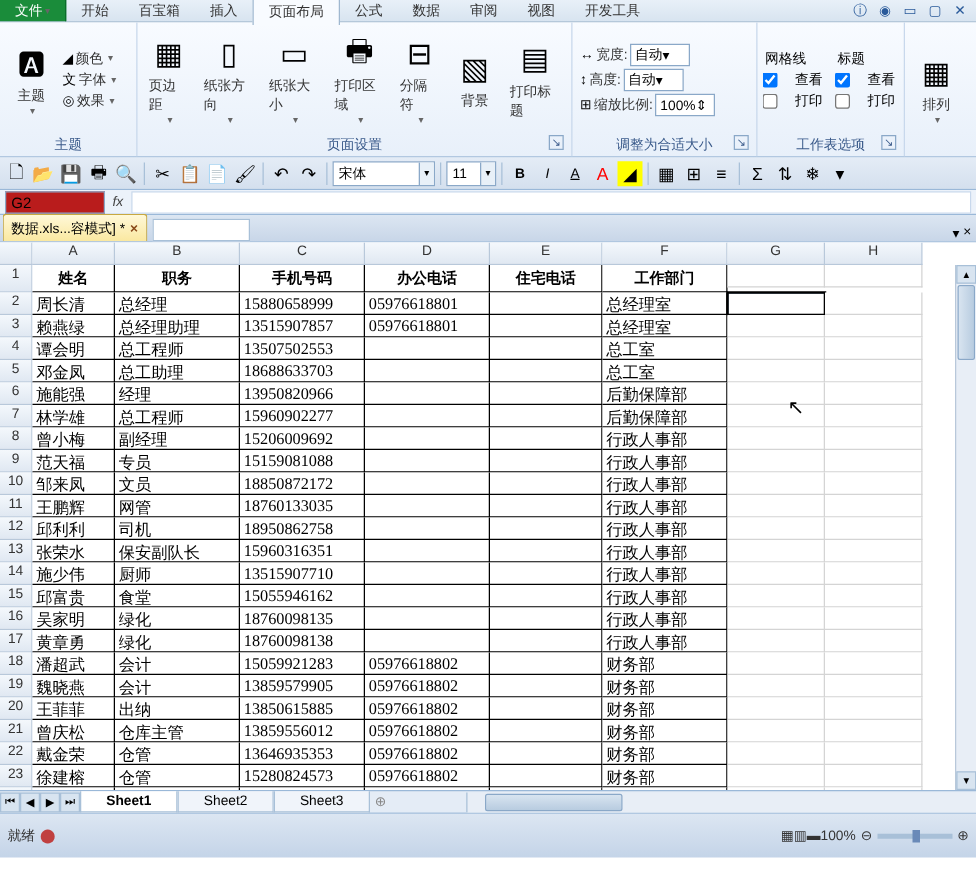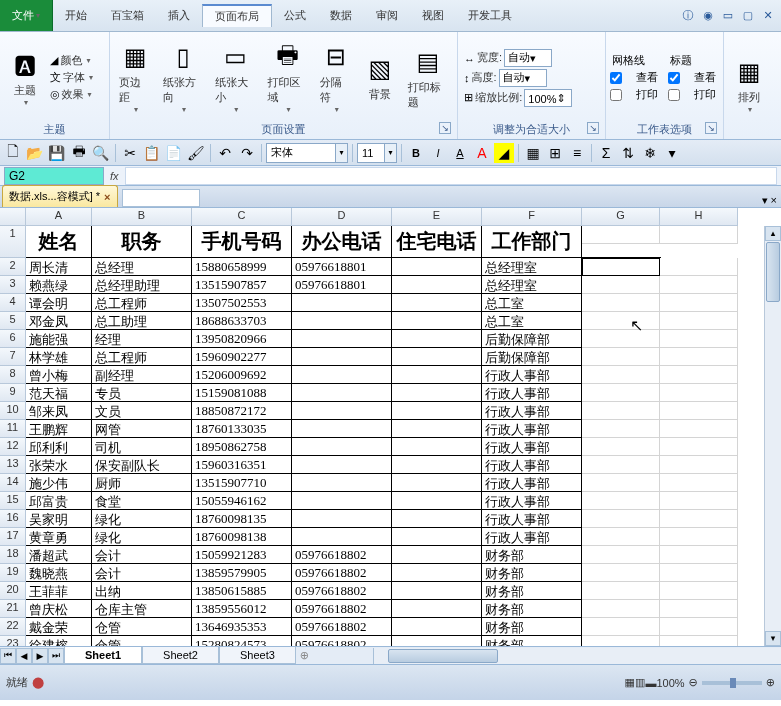--- a/index.html
+++ b/index.html
@@ -1,17 +1,17 @@
 <!DOCTYPE html>
 <html><head>
 <meta charset="utf-8">
 <style>
 *{box-sizing:border-box;margin:0;padding:0;font-family:"Microsoft YaHei",SimSun,sans-serif;font-size:11px;-webkit-user-select:none;user-select:none}
 body{width:781px;height:706px;overflow:hidden;background:#fff;position:relative}
-.menubar{height:32px;background:linear-gradient(#e8f0f8,#d8e4f0);display:flex;align-items:center;border-bottom:1px solid #a0b8d0}
+.menubar{height:18px;background:linear-gradient(#e8f0f8,#d8e4f0);display:flex;align-items:center;border-bottom:1px solid #a0b8d0}
 .menubar .file-tab{background:#1a8c3a;color:#fff;padding:3px 12px;height:100%;display:flex;align-items:center;border-right:1px solid #0a6c2a}
 .menubar .tab{padding:3px 12px;cursor:pointer;color:#333}
 .menubar .tab.active{background:#f8fbff;border-left:1px solid #a0b8d0;border-right:1px solid #a0b8d0;border-top:2px solid #5a8ad0}
 .menubar .spacer{flex:1}
 .menubar .winbtns{display:flex;gap:6px;padding-right:6px;align-items:center}
 .menubar .winbtns span{width:14px;height:14px;display:inline-flex;align-items:center;justify-content:center;color:#2a5a9a;cursor:pointer}
 .ribbon{height:108px;background:linear-gradient(#f8fbff,#e8f0fa);border-bottom:1px solid #9ab8d8;display:flex}
 .ribbon-group{border-right:1px solid #c8d8ec;padding:3px 4px 0 4px;display:flex;flex-direction:column;height:100%}
 .ribbon-group .body{flex:1;display:flex;align-items:center;gap:2px}
 .ribbon-group .label{text-align:center;font-size:11px;color:#3a5a8a;padding:2px 0;position:relative}
@@ -24,34 +24,34 @@
 .dd{font-size:8px;color:#666;margin-left:2px}
 .cbx{display:flex;align-items:center;gap:14px;padding:1px 0}
 .cbx input{width:12px;height:12px}
 .sel{border:1px solid #8aa8c8;background:#fff;padding:1px 3px;font-size:11px;height:18px;display:inline-flex;align-items:flex-end;min-width:48px}
 .toolbar{height:26px;background:linear-gradient(#e4ecf6,#d4e0ee);border-bottom:1px solid #9ab8d8;display:flex;align-items:center;padding:0 3px;gap:2px}
 .toolbar .tb{width:20px;height:20px;display:inline-flex;align-items:center;justify-content:center;cursor:pointer;border:1px solid transparent;font-size:14px}
 .toolbar .sep{width:1px;height:18px;background:#a8c0d8;margin:0 2px}
 .toolbar .combo{border:1px solid #8aa8c8;background:#fff;height:20px;display:inline-flex;align-items:center;padding:0 14px 0 4px;position:relative;font-size:12px}
 .toolbar .combo .dd2{position:absolute;right:0;top:0;bottom:0;width:12px;border-left:1px solid #8aa8c8;display:flex;align-items:center;justify-content:center;font-size:8px;background:#e8f0f8}
 .fbar{height:20px;background:#ecf2fa;border-bottom:1px solid #9ab8d8;display:flex;align-items:center}
-.fbar .name{width:100px;border:1px solid #8aa8c8;background:#5eead4;height:18px;padding:0 4px;display:flex;align-items:center;margin-left:4px;font-size:12px}
+.fbar .name{width:80px;border:1px solid #8aa8c8;background:#b91c1c;height:18px;padding:0 4px;display:flex;align-items:center;margin-left:4px;font-size:12px}
 .fbar .fx{padding:0 6px;font-style:italic;color:#444}
 .fbar .fval{flex:1;border:1px solid #c8d8ec;background:#fff;height:18px;margin-right:4px}
 .doctabs{height:22px;background:linear-gradient(#dce6f2,#c8d6e8);border-bottom:1px solid #9ab8d8;display:flex;align-items:flex-end;padding-left:2px}
 .doctabs .dtab{background:linear-gradient(#fff8d8,#fae8a0);border:1px solid #c8a840;border-bottom:none;padding:3px 6px;font-size:11px;display:flex;align-items:center;gap:4px;border-radius:3px 3px 0 0}
 .doctabs .dtab .x{color:#8a4a1a;cursor:pointer;font-weight:bold}
 .doctabs .selcell{margin-left:4px;border:1px solid #a8c0d8;background:#fff;width:78px;height:18px}
 .doctabs .spacer{flex:1}
 .doctabs .rbtns{display:flex;gap:3px;padding:0 4px}
 .grid-wrap{position:relative;height:438px;overflow:hidden;background:#fff}
 .grid{display:grid;grid-template-columns:26px 66px 100px 100px 100px 90px 100px 78px 78px;font-size:12px}
 .grid .ch{background:linear-gradient(#f4f8fc,#e0e8f2);border-right:1px solid #b8c8da;border-bottom:1px solid #b8c8da;text-align:center;padding:1px 0;font-size:11px;color:#333;height:18px}
 .grid .rh{background:linear-gradient(#f4f8fc,#e0e8f2);border-right:1px solid #b8c8da;border-bottom:1px solid #b8c8da;text-align:center;padding:1px 0;font-size:11px;color:#333}
-.grid .hdr{border-right:1px solid #000;border-bottom:1px solid #000;text-align:center;font-weight:bold;font-size:20px;font-family:Liberation Serif, serif;padding:2px 0;background:#fff}
+.grid .hdr{border-right:1px solid #000;border-bottom:1px solid #000;text-align:center;font-weight:bold;font-size:12px;font-family:Liberation Serif, serif;padding:2px 0;background:#fff}
 .grid .c{border-right:1px solid #000;border-bottom:1px solid #000;padding:1px 3px;font-family:SimSun;font-size:13px;background:#fff;white-space:nowrap;overflow:hidden;height:18px}
 .grid .c.empty{border-right:1px solid #d4d4d4;border-bottom:1px solid #d4d4d4}
 .grid .c.sel{outline:2px solid #000;outline-offset:-1px}
 .vscroll{position:absolute;right:0;top:18px;bottom:0;width:17px;background:#e8eef6;border-left:1px solid #b8c8da}
 .vscroll .thumb{position:absolute;left:1px;right:1px;top:16px;height:60px;background:linear-gradient(90deg,#d8e4f0,#b8cce0);border:1px solid #8aa8c8;border-radius:2px}
 .vscroll .arr{position:absolute;left:0;right:0;height:15px;background:#d8e4f0;border:1px solid #a8c0d8;font-size:9px;text-align:center;line-height:13px}
 .sheettabs{height:18px;background:#e4ecf6;border-top:1px solid #9ab8d8;display:flex;align-items:center}
 .sheettabs .nav{display:flex}
 .sheettabs .nav span{width:16px;height:16px;border:1px solid #a8c0d8;background:#d8e4f0;font-size:9px;display:inline-flex;align-items:center;justify-content:center;cursor:pointer}
 .sheettabs .st{padding:2px 20px;border:1px solid #a8c0d8;border-top:none;background:#f0f4fa;font-size:11px;cursor:pointer}

